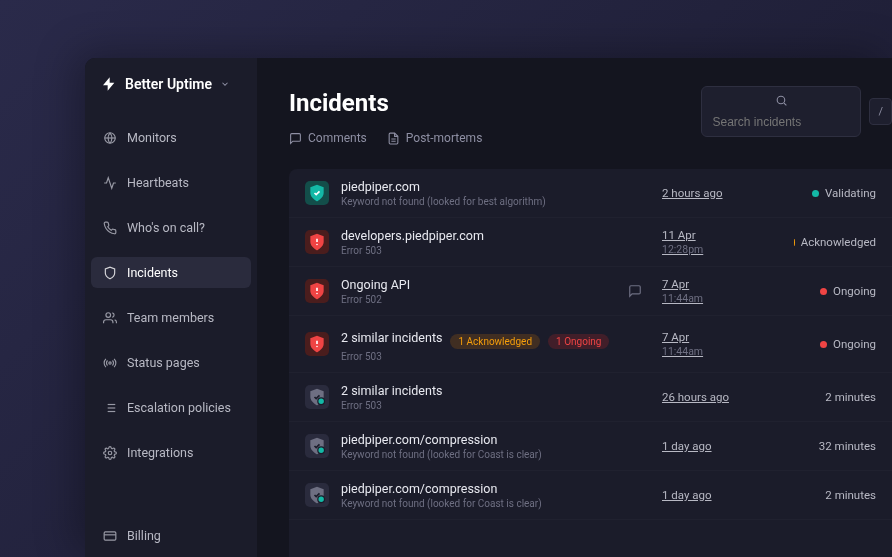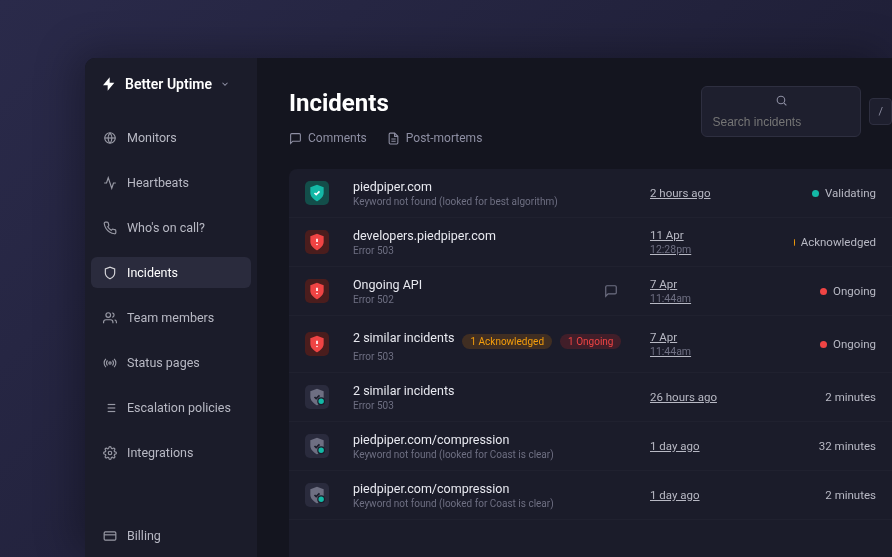--- a/index.html
+++ b/index.html
@@ -113,21 +113,21 @@
   border-bottom: 1px solid #252636;
 }
 .col-monitor { flex: 1; }
 .col-started { width: 120px; }
 .col-length { width: 82px; text-align: right; }
 .incident-row {
   display: flex;
   align-items: center;
   padding: 10px 16px;
   border-bottom: 1px solid #20212f;
-  gap: 24px;
+  gap: 12px;
 }
 .shield-badge {
   width: 24px;
   height: 24px;
   border-radius: 5px;
   display: flex;
   align-items: center;
   justify-content: center;
   flex-shrink: 0;
 }

